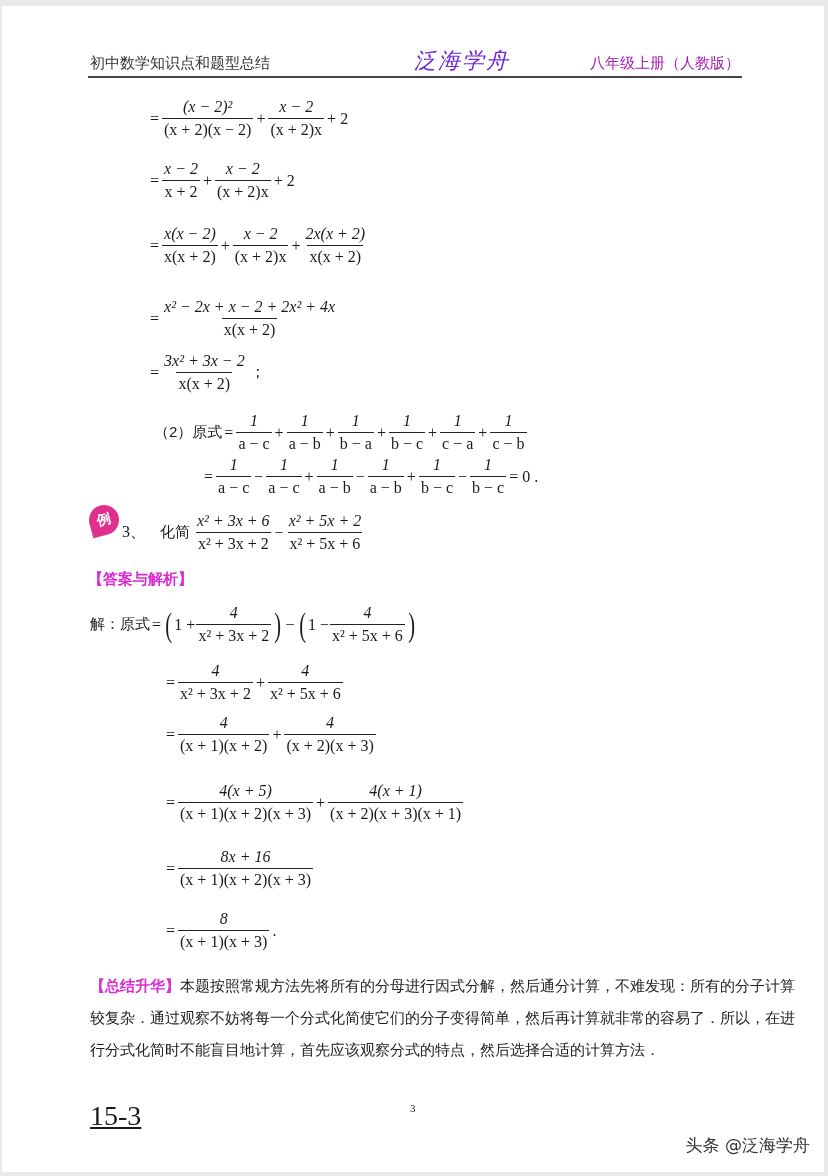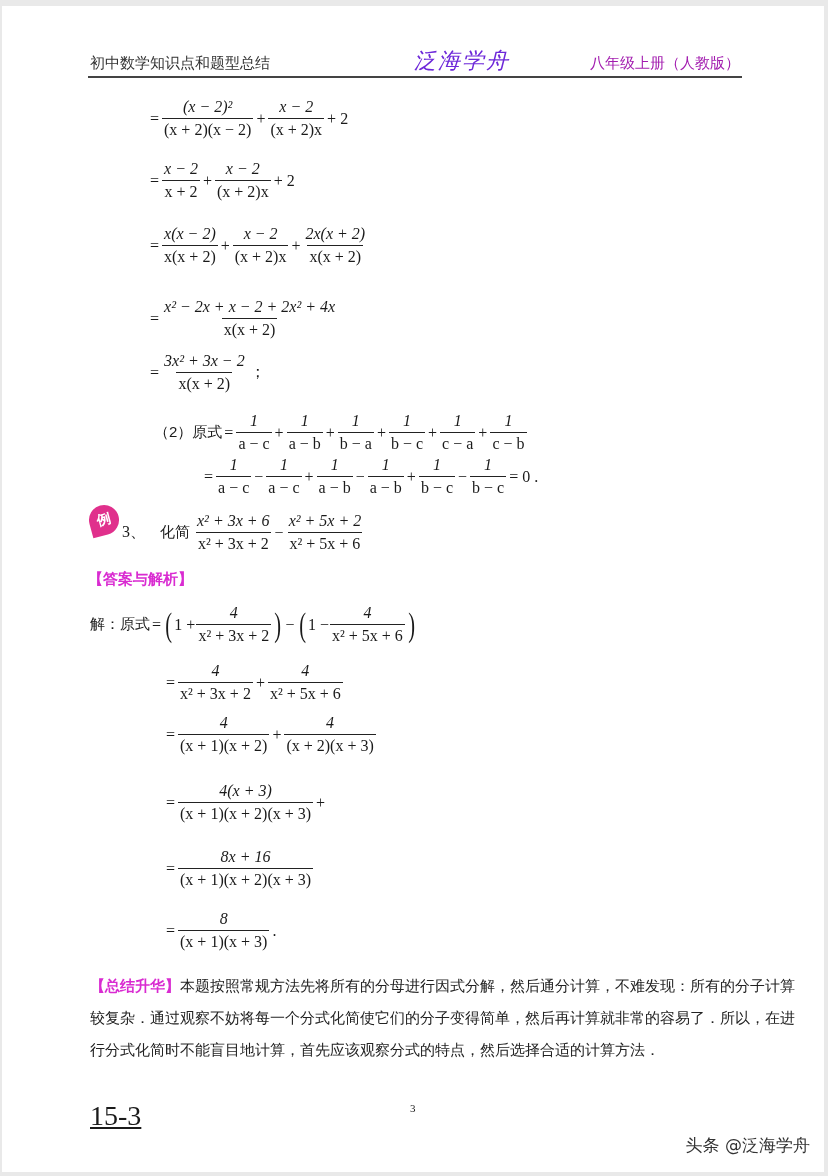--- a/index.html
+++ b/index.html
@@ -230,24 +230,28 @@
       </span>
       <span class="op">+</span>
       <span class="frac">
         <span class="n">4</span>
         <span class="d">(x + 2)(x + 3)</span>
       </span>
     </div>
     <div class="line" style="left: 164px; top: 782px;">
       <span class="op">=</span>
       <span class="frac">
-        <span class="n">4(x + 3)</span>
+        <span class="n">4(x + 5)</span>
         <span class="d">(x + 1)(x + 2)(x + 3)</span>
       </span>
       <span class="op">+</span>
+      <span class="frac">
+        <span class="n">4(x + 1)</span>
+        <span class="d">(x + 2)(x + 3)(x + 1)</span>
+      </span>
     </div>
     <div class="line" style="left: 164px; top: 848px;">
       <span class="op">=</span>
       <span class="frac">
         <span class="n">8x + 16</span>
         <span class="d">(x + 1)(x + 2)(x + 3)</span>
       </span>
     </div>
     <div class="line" style="left: 164px; top: 910px;">
       <span class="op">=</span>

